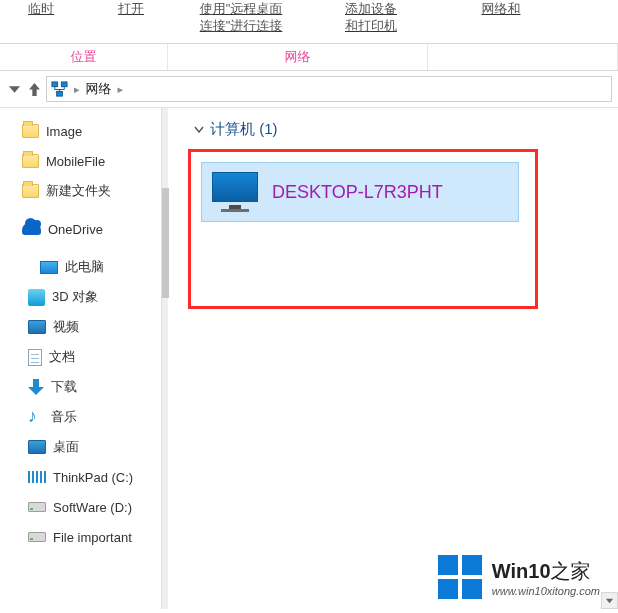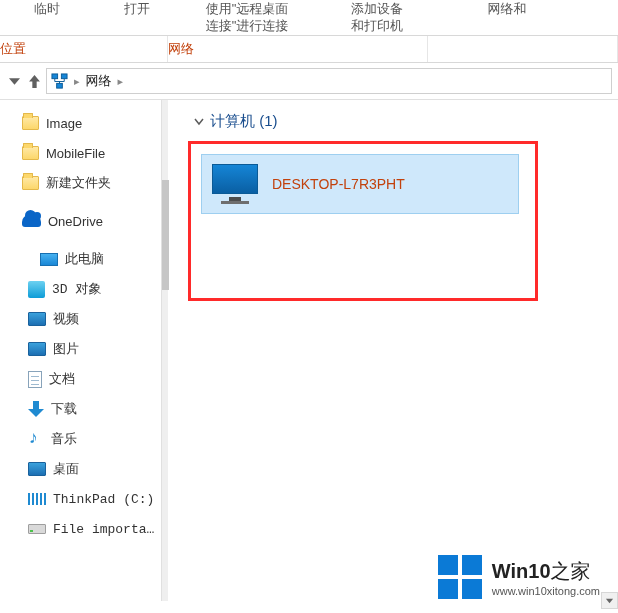--- a/index.html
+++ b/index.html
@@ -8,45 +8,46 @@
     width: 618px; height: 613px;
     font-family: "Microsoft YaHei", "Segoe UI", sans-serif;
     font-size: 13px;
     color: #333;
     background: #fff;
     overflow: hidden;
     position: relative;
   }
   
   .ribbon {
-    height: 36px;
+    height: 44px;
     display: flex;
     align-items: flex-start;
     gap: 30px;
-    padding-left: 17px;
+    padding-left: 11px;
     border-bottom: 1px solid #d8d8d8;
+    text-decoration: underline;
   }
   .ribbon-item {
     text-align: center;
     font-size: 13px;
     line-height: 17px;
     color: #555;
     width: 100px;
   }
   .ribbon-item.small { width: 60px; }
   .ribbon-sections {
     height: 27px;
     display: flex;
     border-bottom: 1px solid #d8d8d8;
   }
   .ribbon-sec {
     flex: 0 0 auto;
-    text-align: left;
+    text-align: center;
     font-size: 13px;
-    color: #c2410c;
+    color: #ec4899;
     border-right: 1px solid #e6e6e6;
     line-height: 25px;
   }
   .sec-a { width: 168px; }
   .sec-b { width: 260px; }
   .sec-c { width: 190px; }
 
   
   .addrbar {
     height: 37px;
@@ -109,21 +110,21 @@
     background: #c6c6c6;
   }
   .tree-item {
     height: 30px;
     display: flex;
     align-items: center;
     padding-left: 14px;
     gap: 7px;
     cursor: default;
   }
-  .tree-item.child { padding-left: 20px; font-family: Liberation Mono, monospace; }
+  .tree-item.child { padding-left: 20px; }
   .tree-item.active { font-weight: 500; margin-left: 18px; }
   .tree-label { white-space: nowrap; overflow: hidden; text-overflow: ellipsis; }
   .tree-group-spacer { height: 8px; }
 
   .folder-icon {
     width: 17px; height: 14px;
     background: linear-gradient(#ffe9a6, #fcd76b);
     border: 1px solid #e4b84a; border-radius: 1px;
     position: relative;
   }
@@ -229,37 +230,37 @@
   .pc-glyph .screen {
     width: 46px; height: 30px; background: linear-gradient(#1585d6, #0a5fa3);
     border: 1px solid #0b5a96;
   }
   .pc-glyph .stand {
     position: absolute; bottom: 1px; left: 17px; width: 12px; height: 6px; background: #4d4d4d;
   }
   .pc-glyph .base {
     position: absolute; bottom: 0; left: 9px; width: 28px; height: 3px; background: #6e6e6e;
   }
-  .pc-name { font-size: 14px; color: #c2410c; }
+  .pc-name { font-size: 18px; color: #a21caf; }
 
   
   .watermark {
     position: absolute;
     right: 18px; bottom: 14px;
     display: flex; align-items: center; gap: 10px;
   }
   .win-logo {
     width: 44px; height: 44px;
     display: grid; grid-template-columns: 20px 20px; grid-template-rows: 20px 20px; gap: 4px;
   }
   .win-logo div { background: #0b7ad6; }
   .wm-text { display: flex; flex-direction: column; }
   .wm-line1 { font-size: 20px; font-weight: 700; color: #222; }
   .wm-line1 .zh { font-weight: 400; font-family: Liberation Serif, serif; }
-  .wm-line2 { font-size: 11px; color: #555; }
+  .wm-line2 { font-size: 11px; color: #555; font-style: italic; }
 
   
   .right-scroll {
     position: absolute; right: 0; top: 592px;
     width: 17px; height: 17px;
     background: #f0f0f0; border: 1px solid #d7d7d7;
     display: flex; align-items: center; justify-content: center;
   }
   .right-scroll svg { width: 9px; height: 9px; fill: #666; }
 </style>
@@ -346,42 +347,42 @@
       </div>
       <div class="tree-item child">
         <span class="obj3d-icon"></span>
         <span class="tree-label">3D 对象</span>
       </div>
       <div class="tree-item child">
         <span class="video-icon"></span>
         <span class="tree-label">视频</span>
       </div>
       <div class="tree-item child">
-        <span class="pic-icon"></span>
-        <span class="tree-label">图片</span>
-      </div>
-      <div class="tree-item child">
         <span class="doc-icon"></span>
         <span class="tree-label">文档</span>
       </div>
       <div class="tree-item child">
         <span class="dl-icon"></span>
         <span class="tree-label">下载</span>
       </div>
       <div class="tree-item child">
         <span class="music-icon"></span>
         <span class="tree-label">音乐</span>
       </div>
       <div class="tree-item child">
         <span class="desk-icon"></span>
         <span class="tree-label">桌面</span>
       </div>
       <div class="tree-item child">
         <span class="tp-icon"></span>
         <span class="tree-label">ThinkPad (C:)</span>
+      </div>
+      <div class="tree-item child">
+        <span class="drive-icon"></span>
+        <span class="tree-label">SoftWare (D:)</span>
       </div>
       <div class="tree-item child">
         <span class="drive-icon"></span>
         <span class="tree-label">File important</span>
       </div>
     </div>
     <div class="scroll-gutter">
       <div class="scroll-thumb"></div>
     </div>
   </div>

